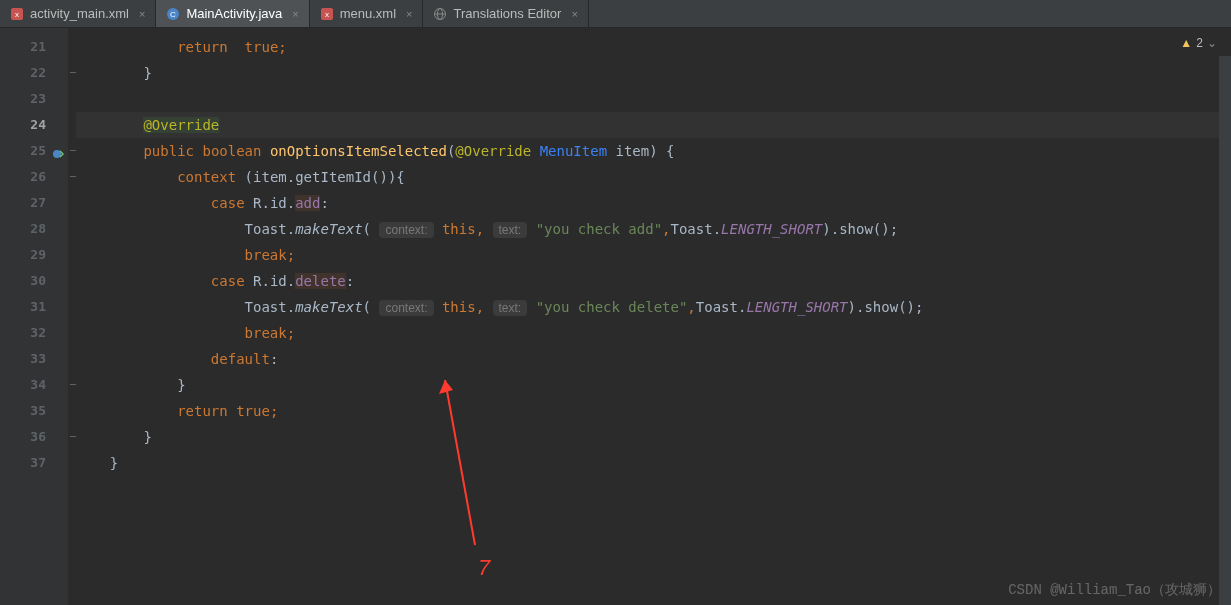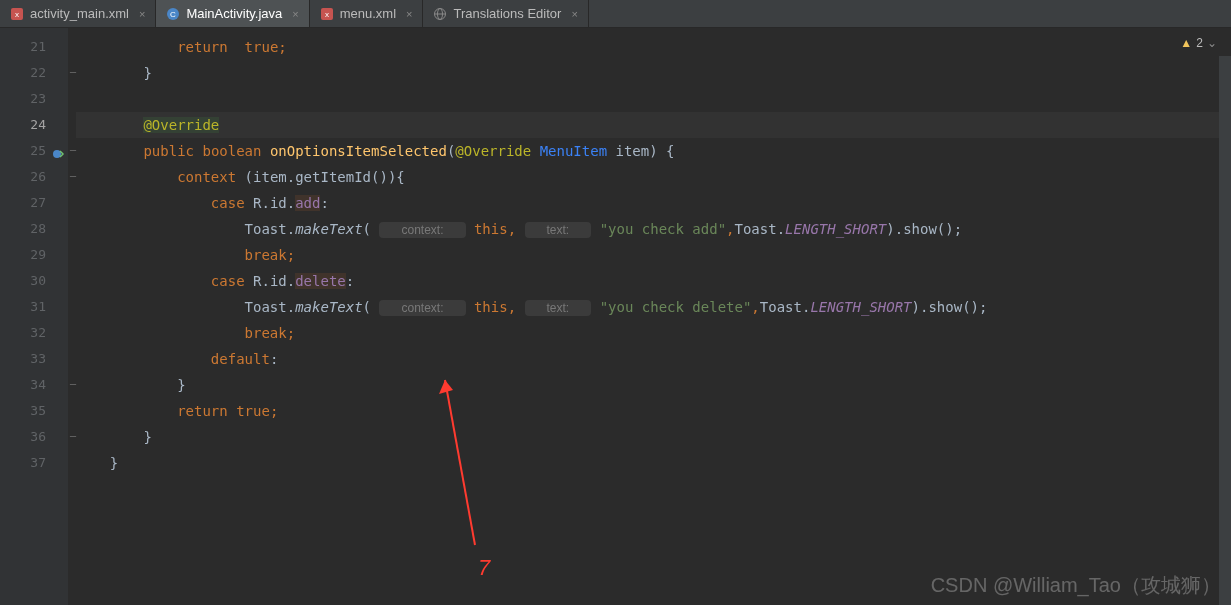--- a/index.html
+++ b/index.html
@@ -48,20 +48,21 @@
       text-align: right;
       color: #606366;
       font-size: 13px;
       user-select: none;
     }
     .gutter-line {
       height: 26px;
       line-height: 26px;
       padding-right: 22px;
       position: relative;
+      font-weight: bold;
     }
     .gutter-line.current { color: #a4a3a3; }
     .gutter-icon {
       position: absolute;
       right: 2px;
       top: 50%;
       transform: translateY(-50%);
       width: 14px;
       height: 14px;
     }
@@ -89,21 +90,21 @@
     .annot { color: #bbb529; background: #344134; text-align: right; }
     .method { color: #ffc66d; }
     .type { color: #3b82f6; }
     .str { color: #6a8759; }
     .const { color: #9876aa; font-style: italic; }
     .field { color: #9876aa; }
     .static-m { color: #a9b7c6; font-style: italic; }
     .hint {
       background: #3b3b3b;
       color: #787878;
-      padding: 1px 22px;
+      padding: 1px 6px;
       border-radius: 4px;
       font-size: 12px;
       font-family: sans-serif;
       font-style: normal;
     }
     .hl-usage { background: #40332b; }
     .brace { color: #a9b7c6; }
     .punc { color: #cc7832; }
     .warning-badge {
       position: absolute;
@@ -130,22 +131,22 @@
       color: #ff3b30;
       font-size: 22px;
       font-family: Arial, sans-serif;
       font-style: italic;
     }
     .watermark {
       position: absolute;
       right: 10px;
       bottom: 6px;
       color: rgba(255,255,255,0.28);
-      font-family: Liberation Sans, sans-serif;
-      font-size: 20px;
+      font-family: Liberation Mono, monospace;
+      font-size: 14px;
     }
     .scrollbar-track {
       position: absolute;
       right: 0;
       top: 28px;
       bottom: 0;
       width: 12px;
       background: #3c3f41;
     }
   </style>

